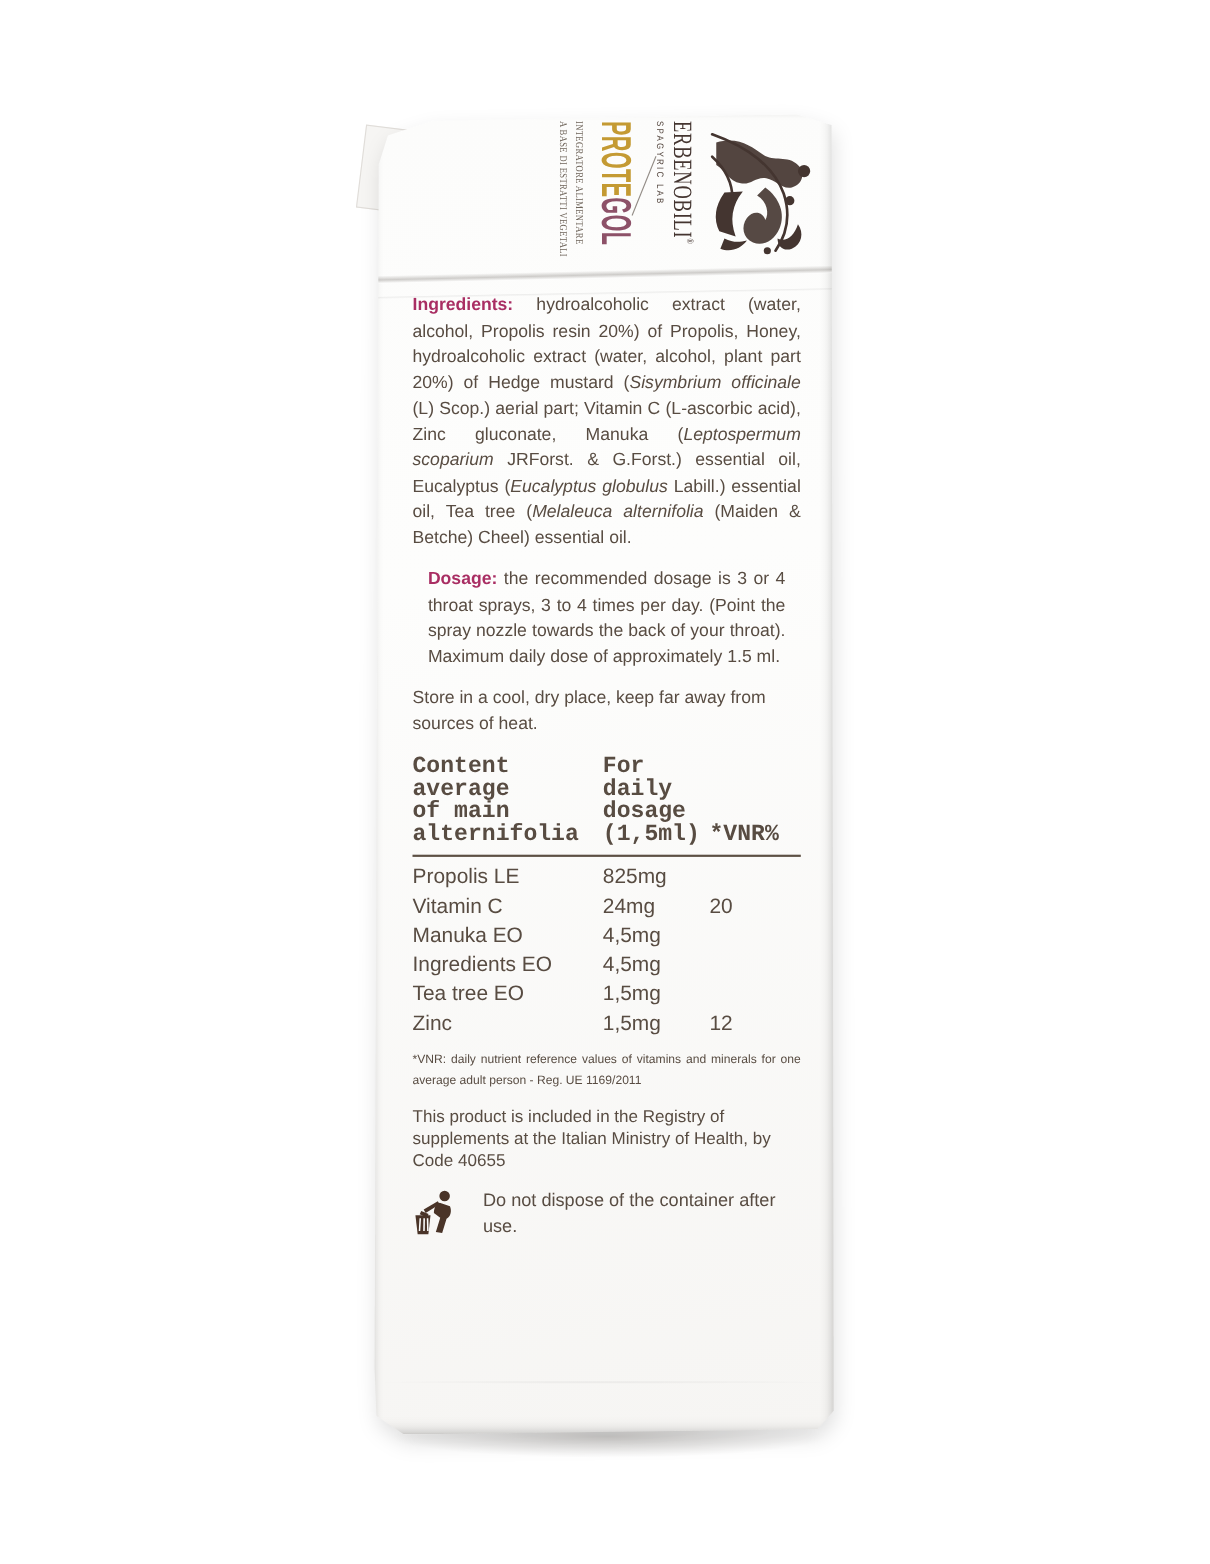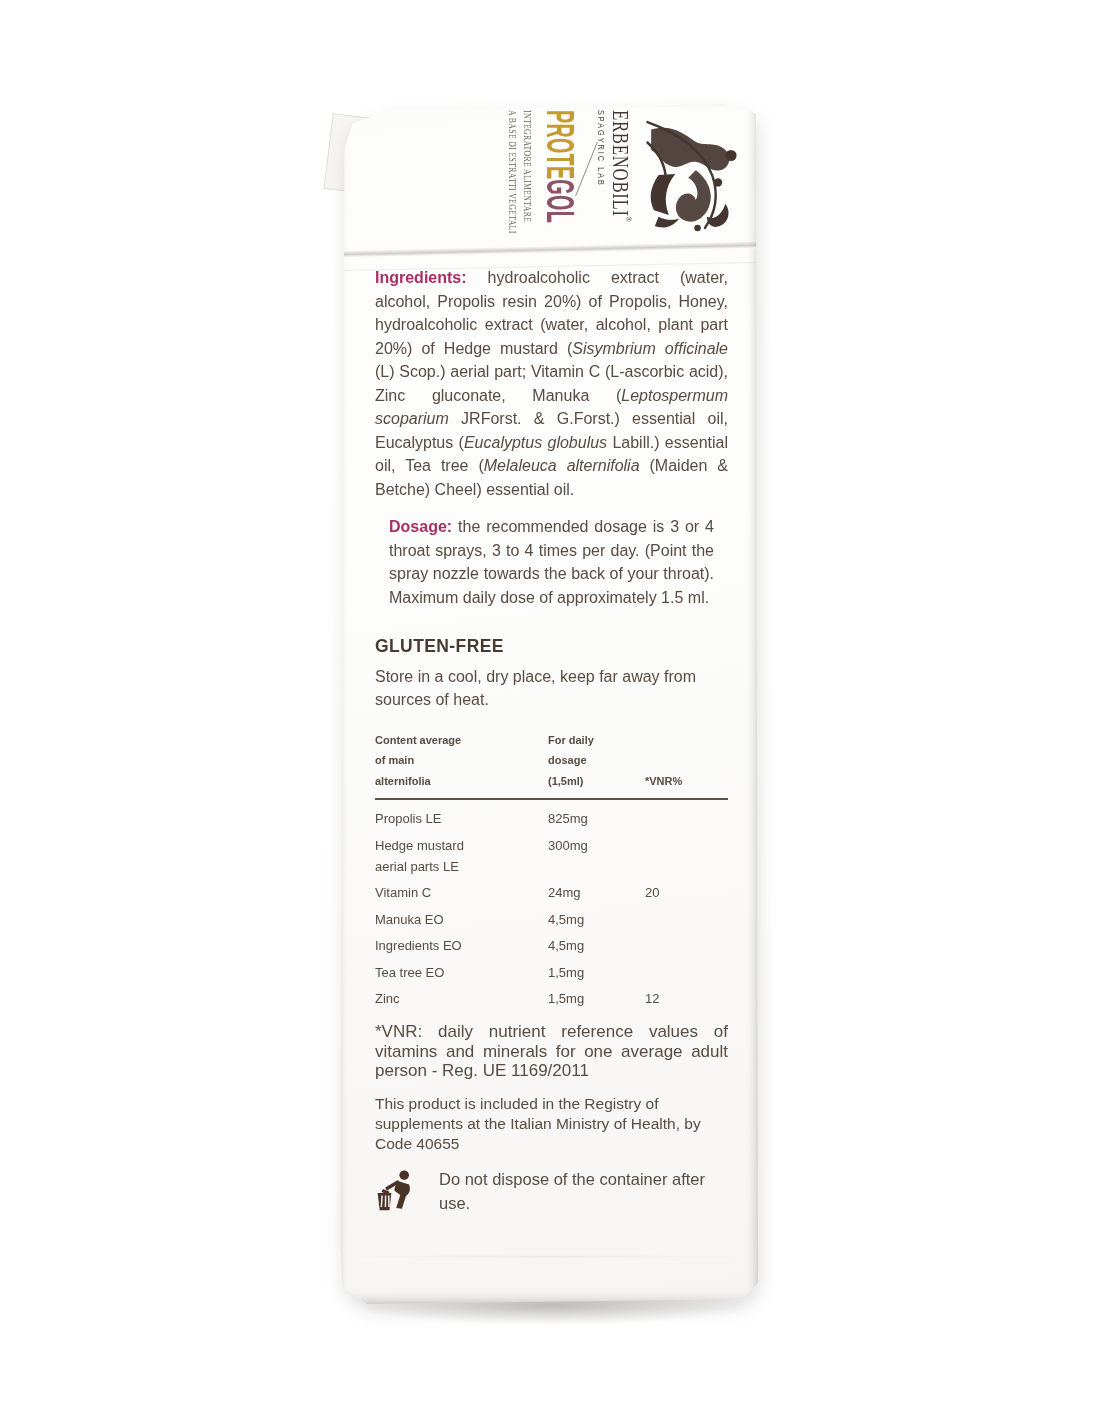--- a/index.html
+++ b/index.html
@@ -75,28 +75,28 @@
     color:#584c42;font-size:16px;line-height:23.5px;
   }
   .para{text-align:justify;}
   .lead{font-weight:bold;color:#a92e63;}
   .it{font-style:italic;}
   .gluten{margin-top:26px;font-weight:bold;font-size:17.5px;letter-spacing:0.4px;color:#473b31;}
   .storage{margin-top:6px;}
   .tbl{margin-top:18px;}
   .tbl-head{
     display:grid;grid-template-columns:173px 97px auto;
-    font-weight:bold;font-size:11px;line-height:20.5px;align-items:end;
+    font-weight:bold;font-size:21px;line-height:20.5px;align-items:end;font-family:Liberation Mono, monospace;
   }
   .tbl-rule{border-top:2.5px solid #5d5044;margin-top:7px;margin-bottom:8px;}
   .tbl-row{
     display:grid;grid-template-columns:173px 97px auto;
-    font-size:13px;line-height:21px;margin-bottom:5.5px;align-items:start;
-  }
-  .fn{margin-top:13px;font-size:17px;line-height:19.5px;text-align:justify;}
+    font-size:19px;line-height:21px;margin-bottom:5.5px;align-items:start;
+  }
+  .fn{margin-top:13px;font-size:11px;line-height:19.5px;text-align:justify;}
   .fn2{margin-top:13px;font-size:15.5px;line-height:20px;}
   .disposal{margin-top:14px;display:flex;align-items:center;gap:18px;}
   .disposal-icon{width:46px;height:48px;flex:0 0 auto;}
   .disposal-text{font-size:16.5px;color:#584c42;}
 </style>
 </head>
 <body>
 
 <div class="scene">
 
@@ -150,21 +150,20 @@
         <span class="lead">Ingredients:</span>
         <span>hydroalcoholic extract (water, alcohol, Propolis resin 20%) of Propolis, Honey, hydroalcoholic extract (water, alcohol, plant part 20%) of Hedge mustard (</span><span class="it">Sisymbrium officinale</span><span> (L) Scop.) aerial part; Vitamin C (L-ascorbic acid), Zinc gluconate, Manuka (</span><span class="it">Leptospermum scoparium</span><span> JRForst. &amp; G.Forst.) essential oil, Eucalyptus (</span><span class="it">Eucalyptus globulus</span><span> Labill.) essential oil, Tea tree (</span><span class="it">Melaleuca alternifolia</span><span> (Maiden &amp; Betche) Cheel) essential oil.</span>
       </p>
 
 
       <p class="para" style="margin:14px;">
         <span class="lead">Dosage:</span>
         <span>the recommended dosage is 3 or 4 throat sprays, 3 to 4 times per day. (Point the spray nozzle towards the back of your throat). Maximum daily dose of approximately 1.5 ml.</span>
       </p>
 
-      <div class="gluten">GLUTEN-FREE</div>
 
       <div class="storage">Store in a cool, dry place, keep far away from sources of heat.</div>
 
       <div class="tbl">
         <div class="tbl-head">
           <div>
             <div>Content average</div>
             <div>of main</div>
             <div>alternifolia</div>
           </div>
@@ -175,28 +174,20 @@
           </div>
           <div>*VNR%</div>
         </div>
         <div class="tbl-rule"></div>
 
         <div class="tbl-row">
           <div>
                 <div>Propolis LE</div>
               </div>
           <div>825mg</div>
-          <div></div>
-        </div>
-        <div class="tbl-row">
-          <div>
-                <div>Hedge mustard</div>
-                <div>aerial parts LE</div>
-              </div>
-          <div>300mg</div>
           <div></div>
         </div>
         <div class="tbl-row">
           <div>
                 <div>Vitamin C</div>
               </div>
           <div>24mg</div>
           <div>20</div>
         </div>
         <div class="tbl-row">

